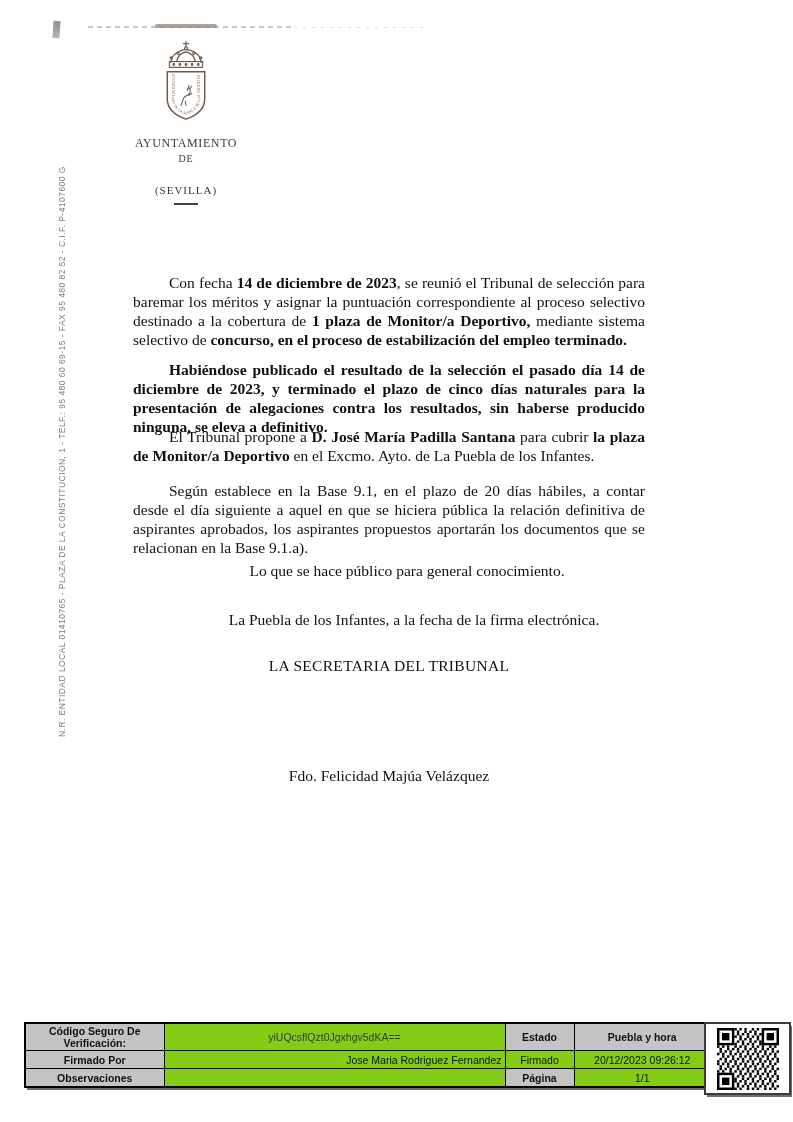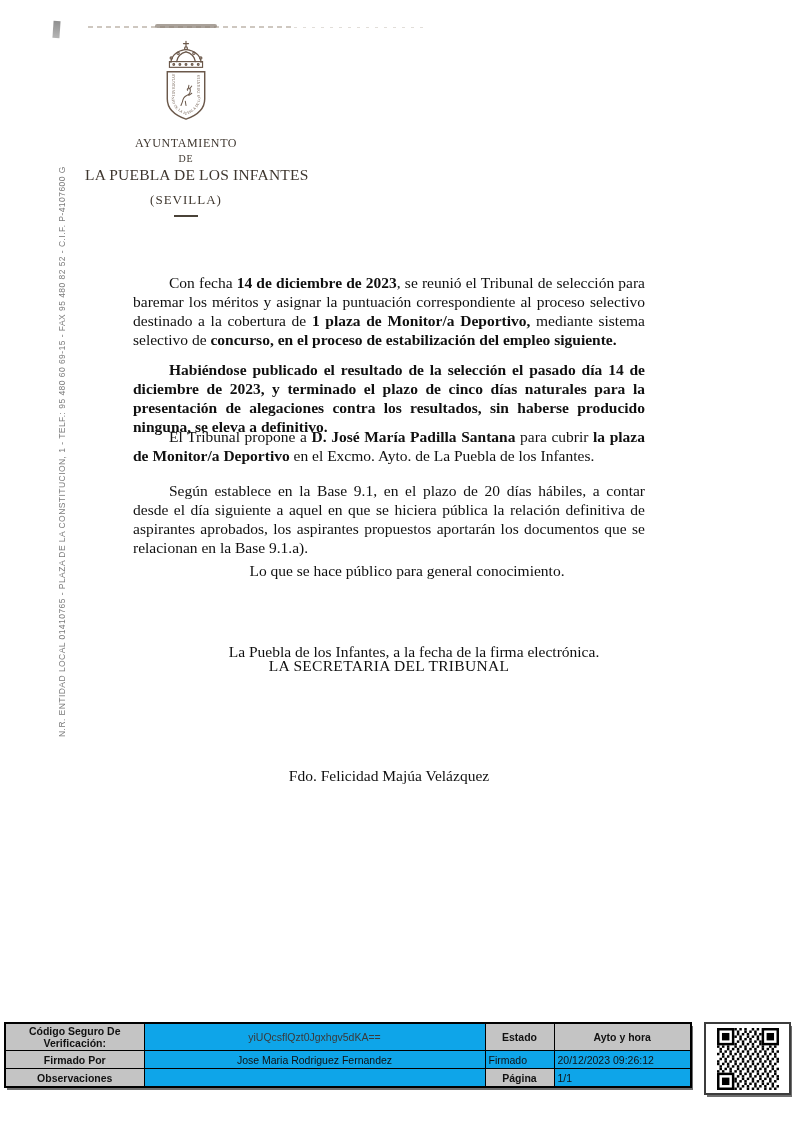--- a/index.html
+++ b/index.html
@@ -15,56 +15,56 @@
               opacity:.75;border-radius:2px;}
   .scan-line3{position:absolute;left:294px;top:27px;width:130px;height:1px;opacity:.5;
              background:repeating-linear-gradient(90deg,#c4bcb2 0 3px,rgba(0,0,0,0) 3px 9px);}
 
   
   .letterhead{position:absolute;left:85px;top:40px;width:202px;text-align:center;color:#3f372f;}
   .crest{display:block;margin:0 auto;}
   .org1{font-size:12px;letter-spacing:.6px;margin-top:1px;white-space:nowrap;}
   .org2{font-size:10px;letter-spacing:.8px;margin-top:2px;}
   .org3{font-size:15.5px;letter-spacing:.2px;margin-top:2px;white-space:nowrap;}
-  .org4{font-size:13px;letter-spacing:1px;margin-top:8px;}
+  .org4{font-size:11px;letter-spacing:1px;margin-top:20px;}
   .header-rule{width:24px;border-top:2px solid #4a4238;margin:7px auto 0;}
 
   
   .doc-title{position:absolute;left:133px;top:224px;width:512px;margin:0;text-align:center;
              font-size:17.5px;font-weight:bold;letter-spacing:.5px;}
   .doc-title span{border-bottom:2px solid #000;padding:0 1px 1px;}
 
   
   .sidebar-vert{position:absolute;left:57px;top:737px;transform:rotate(-90deg);
                 transform-origin:0 0;white-space:nowrap;
                 font-family:"Liberation Sans",sans-serif;font-size:8.5px;
                 letter-spacing:.45px;color:#7b7b7b;}
 
   
   .p{position:absolute;left:133px;width:512px;margin:0;font-size:15.5px;line-height:19px;
      text-align:justify;color:#101010;}
   .ind{text-indent:36px;}
   .ctr{text-align:center;}
   .p-1{top:273px;} .p-2{top:360px;font-weight:bold;} .p-3{top:427px;} .p-4{top:481px;}
   .p-5{top:561px;text-align:center;}
-  .p-date{top:610px;left:158px;margin-top:32px;}
+  .p-date{top:610px;left:158px;}
   .p-role{top:656px;letter-spacing:.3px;}
   .p-sign{top:729px;margin-top:37px;}
 
   
-  .vtable{position:absolute;left:4px;top:1022px;width:686px;border-collapse:collapse;
-          table-layout:fixed;box-shadow:2px 3px 0 -1px #6e6e6e;background:#0ea5e9;}
+  .vtable{position:absolute;left:24px;top:1022px;width:686px;border-collapse:collapse;
+          table-layout:fixed;box-shadow:2px 3px 0 -1px #6e6e6e;background:#84cc16;}
   .vtable td{border:1px solid #000;height:15px;padding:1px 3px;overflow:hidden;
              font-family:"Liberation Sans",sans-serif;font-size:10.5px;vertical-align:middle;}
   .vtable{border:2px solid #000;}
   .cell-label{background:#c4c4c4;font-weight:bold;text-align:center;}
   .cell-mono{font-family:"Liberation Mono","DejaVu Sans Mono",monospace;font-size:10.5px;
              color:#3a3a3a;text-align:center;}
-  .cell-val{text-align:center;padding-left:5px;margin-top:23px;}
-  .cell-ctr{text-align:left;}
+  .cell-val{text-align:right;padding-left:5px;margin-top:23px;}
+  .cell-ctr{text-align:center;}
   .row-url td{height:20px;}
 
   
   .qr-box{position:absolute;left:704px;top:1022px;width:87px;height:73px;background:#fff;
           border:2px solid #3c3c3c;box-shadow:2px 3px 0 -1px #6e6e6e;
           display:flex;align-items:center;justify-content:center;box-sizing:border-box;}
 </style>
 </head>
 <body>
 
@@ -100,30 +100,29 @@
       <path d="M45,86 q1,-7 6,-9 q5,-2 5,-7 q0,-4 -3,-3 q-2,1 -1,3 m-7,16 l-2,5 m6,-6 l1,6 m4,-14 l4,-3 m-3,-6 l3,-4 m-5,4 l1,-5" stroke-width="1.4"></path>
       <defs>
         <path id="ringPath" d="M30,47 L30,80 Q30,96 50,104 Q70,96 70,80 L70,47"></path>
       </defs>
       <text font-size="5" fill="#6b584a" stroke="none" letter-spacing="0.3">
         <textPath href="#ringPath">AYUNTAMIENTO DE LA PUEBLA DE LOS INFANTES</textPath>
       </text>
     </svg>
     <div class="org1">AYUNTAMIENTO</div>
     <div class="org2">DE</div>
-    <div class="org3">LA PUEBLA DE LOS INFANTES</div>
     <div class="org4">(SEVILLA)</div>
     <div class="header-rule"></div>
   </header>
 
   <div class="sidebar-vert">N.R. ENTIDAD LOCAL 01410765 - PLAZA DE LA CONSTITUCION, 1 - TELF.: 95 480 60 69-15 - FAX 95 480 82 52 - C.I.F. P-4107600 G</div>
 
 
   <main>
-    <p class="p ind p-1"><span>Con fecha </span><b>14 de diciembre de 2023</b><span>, se reunió el Tribunal de selección para baremar los méritos y asignar la puntuación correspondiente al proceso selectivo destinado a la cobertura de </span><b>1 plaza de Monitor/a Deportivo,</b><span> mediante sistema selectivo de </span><b>concurso, en el proceso de estabilización del empleo siguiente.</b></p>
+    <p class="p ind p-1"><span>Con fecha </span><b>14 de diciembre de 2023</b><span>, se reunió el Tribunal de selección para baremar los méritos y asignar la puntuación correspondiente al proceso selectivo destinado a la cobertura de </span><b>1 plaza de Monitor/a Deportivo,</b><span> mediante sistema selectivo de </span><b>concurso, en el proceso de estabilización del empleo terminado.</b></p>
 
     <p class="p ind p-2"><span>Habiéndose publicado el resultado de la selección el pasado día </span><b>14 de diciembre de 2023</b><span>, y terminado el plazo de cinco días naturales para la presentación de alegaciones contra los resultados, sin haberse producido ninguna, se eleva a definitivo.</span></p>
 
     <p class="p ind p-3"><span>El Tribunal propone a </span><b>D. José María Padilla Santana</b><span>  para cubrir </span><b>la plaza de Monitor/a Deportivo</b><span> en el Excmo. Ayto. de La Puebla de los Infantes.</span></p>
 
     <p class="p ind p-4">Según establece en la Base 9.1, en el plazo de 20 días hábiles, a contar desde el día siguiente a aquel en que se hiciera pública la relación definitiva de aspirantes aprobados, los aspirantes propuestos aportarán los documentos que se relacionan en la Base 9.1.a).</p>
 
     <p class="p ind p-5">Lo que se hace público para general conocimiento.</p>
 
     <p class="p ctr p-date">La Puebla de los Infantes, a la fecha de la firma electrónica.</p>
@@ -138,21 +137,21 @@
         <col style="width:139px">
         <col style="width:341px">
         <col style="width:69px">
         <col style="width:137px">
       </colgroup>
     <tbody>
         <tr>
       <td class="cell-label">Código Seguro De Verificación:</td>
       <td class="cell-mono">yiUQcsflQzt0Jgxhgv5dKA==</td>
       <td class="cell-label">Estado</td>
-      <td class="cell-label">Ayto y hora</td>
+      <td class="cell-label">Puebla y hora</td>
     </tr>
     <tr>
       <td class="cell-label">Firmado Por</td>
       <td class="cell-val">Jose Maria Rodriguez Fernandez</td>
       <td class="cell-ctr">Firmado</td>
       <td class="cell-ctr">20/12/2023 09:26:12</td>
     </tr>
     <tr>
       <td class="cell-label">Observaciones</td>
       <td class="cell-val"></td>

